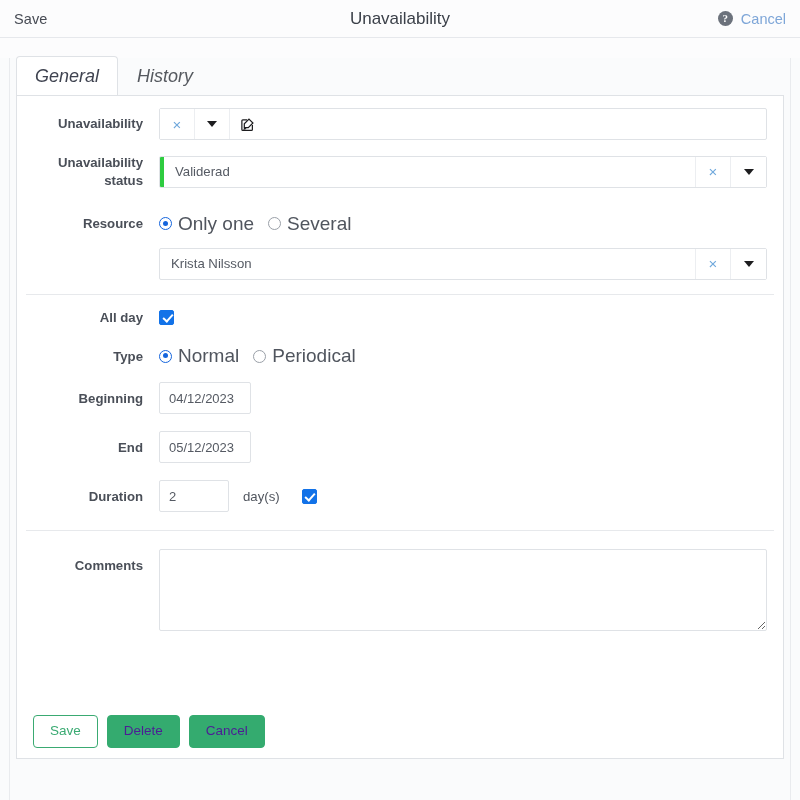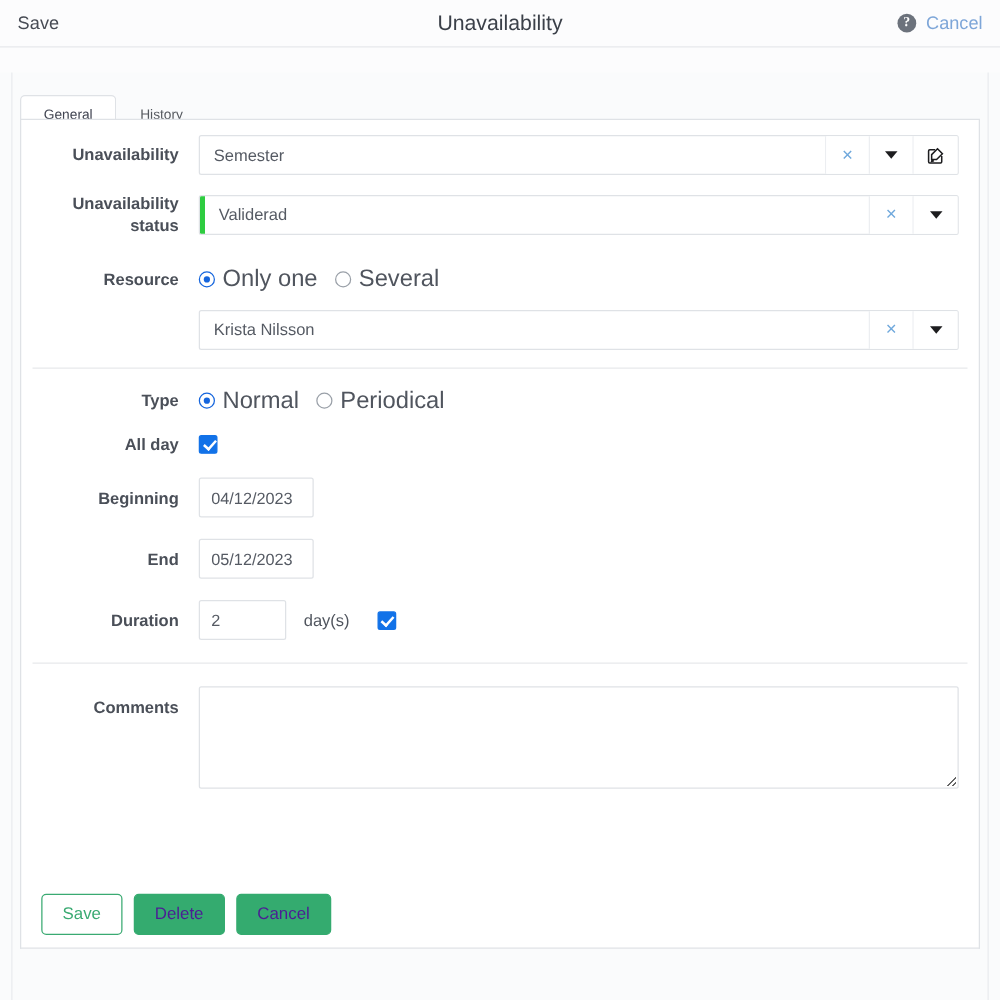--- a/index.html
+++ b/index.html
@@ -88,30 +88,31 @@
   
   .tabs {
     position: relative;
     display: flex;
     align-items: flex-end;
     height: 38px;
     padding-left: 16px;
     margin-top: 20px;
   }
   .tab {
-    font-size: 11px;
+    font-size: 18px;
     padding: 9px 18px 10px 18px;
     color: #55595f;
     cursor: pointer;
     border: 1px solid transparent;
     border-bottom: none;
     border-radius: 4px 4px 0 0;
     position: relative;
-    top: 12px;
+    top: 1px;
     background: transparent;
+    font-style: italic;
   }
   .tab.active {
     background: #ffffff;
     border-color: #dfe2e6;
     color: #3f4350;
   }
   .tabs-underline {
     position: absolute;
     left: 16px; right: 16px; bottom: 0;
     height: 1px;
@@ -329,21 +330,20 @@
       <div class="tab">History</div>
       <div class="tabs-underline"></div>
     </div>
 
     <div class="form-card">
 
       <div class="row">
         <div class="label">Unavailability</div>
         <div class="field">
           <div class="selectbox">
-            <div class="sb-text">Semester</div>
             <div class="sb-btn">
               <span class="clear-x">×</span>
             </div>
             <div class="sb-btn">
               <span class="caret"></span>
             </div>
             <div class="sb-btn">
               <svg class="edit-ico" width="15" height="15" viewBox="0 0 16 16" fill="none" stroke="#1d1d1f" stroke-width="1.3">
                 <path d="M13.2 8.4V13.2a1 1 0 0 1-1 1H3a1 1 0 0 1-1-1V4a1 1 0 0 1 1-1h4.6"></path>
                 <path d="M9.6 2.2l4.2 4.2-5 5-4.2-.0 0-4.2z" fill="none"></path>
@@ -405,43 +405,43 @@
             </div>
             <div class="sb-btn">
               <span class="caret"></span>
             </div>
           </div>
         </div>
       </div>
 
       <div class="divider"></div>
 
+      <div class="row" style="margin-bottom:18px">
+        <div class="label">All day</div>
+        <div class="field">
+          <span class="checkbox"></span>
+        </div>
+      </div>
+
       <div class="row" style="margin-bottom:14px">
         <div class="label">Type</div>
         <div class="field">
           <div class="radio-group">
             <div class="radio-item">
               <span class="radio checked"></span>
               <span class="radio-label">Normal</span>
             </div>
             <div class="radio-item">
               <span class="radio"></span>
               <span class="radio-label">Periodical</span>
             </div>
           </div>
         </div>
       </div>
 
-      <div class="row" style="margin-bottom:18px">
-        <div class="label">All day</div>
-        <div class="field">
-          <span class="checkbox"></span>
-        </div>
-      </div>
-
       <div class="row" style="margin-bottom:17px">
         <div class="label">Beginning</div>
         <div class="field">
           <input class="text-input date-input" value="04/12/2023" style="">
         </div>
       </div>
 
       <div class="row" style="margin-bottom:17px">
         <div class="label">End</div>
         <div class="field">

